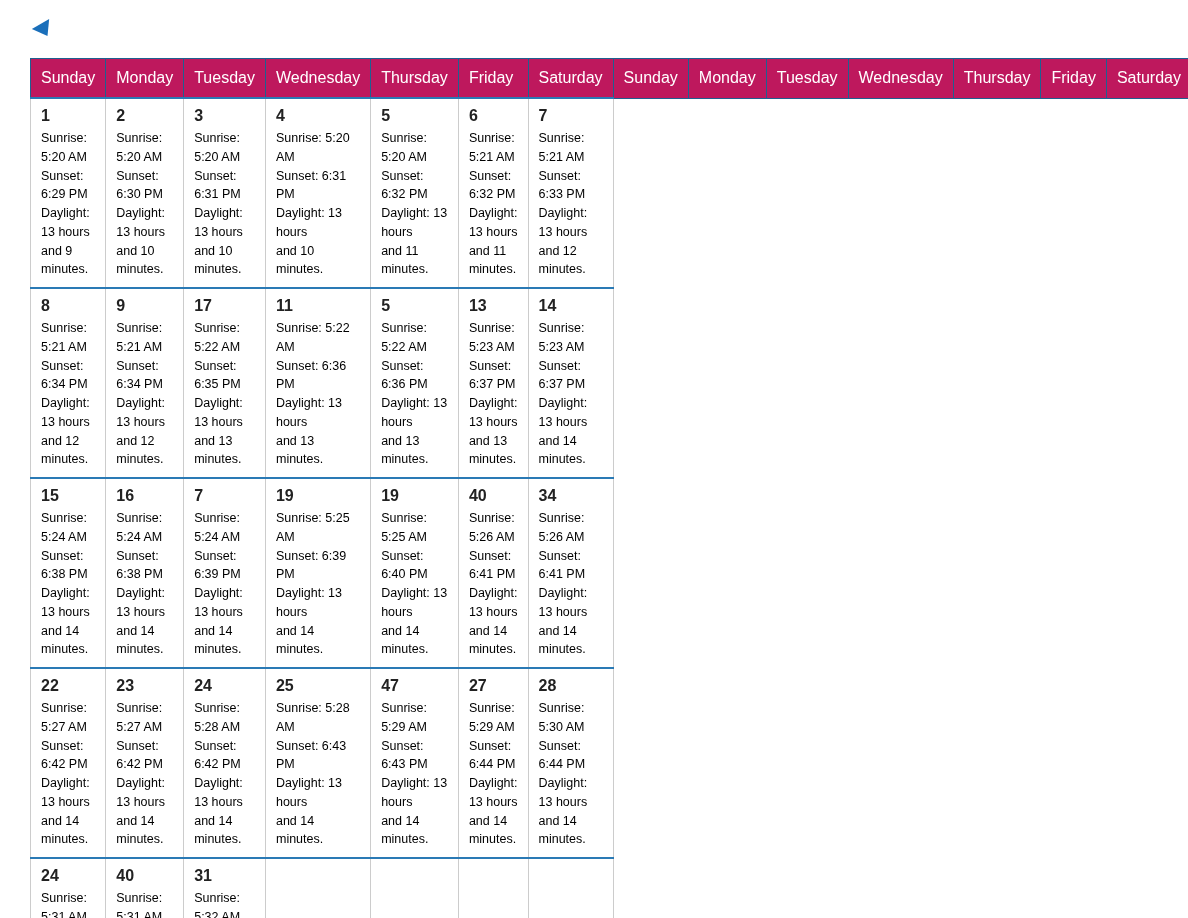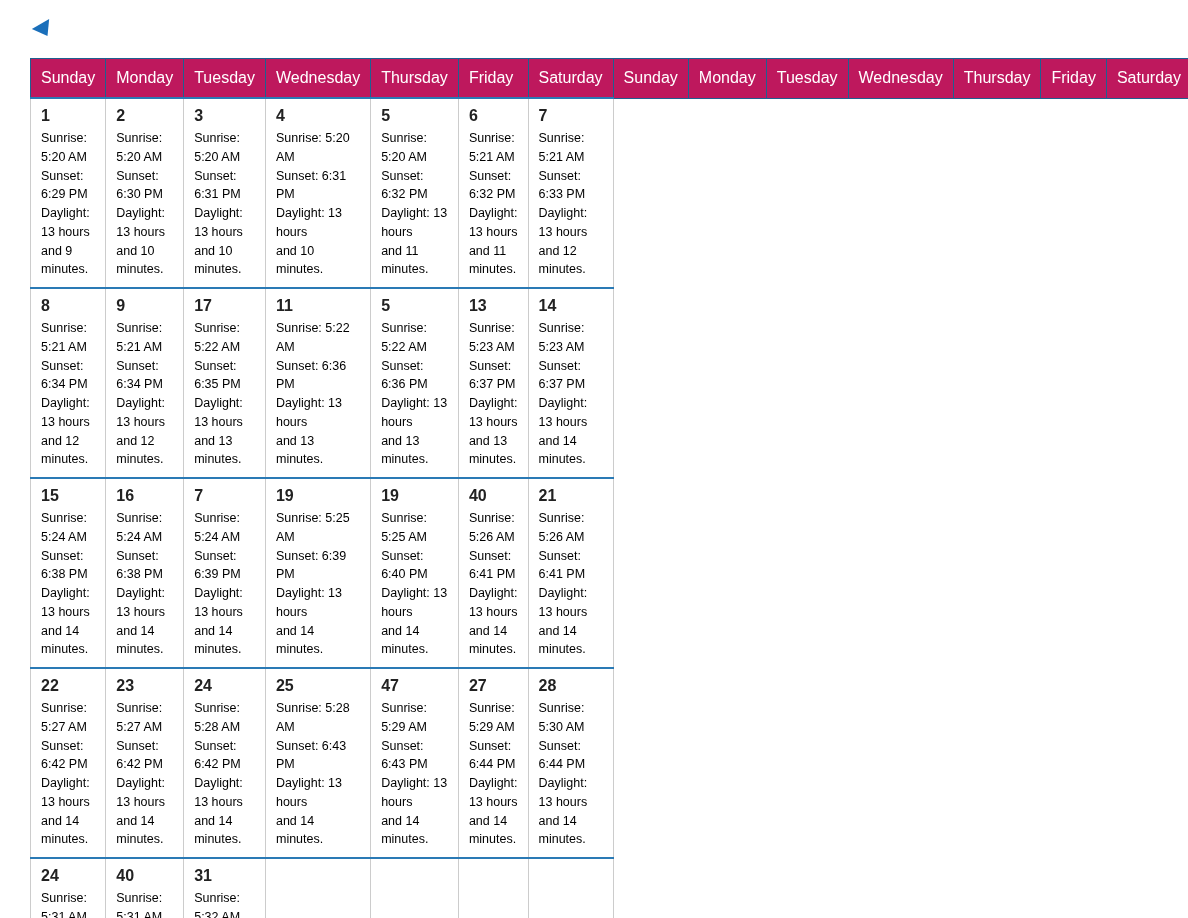--- a/index.html
+++ b/index.html
@@ -221,21 +221,21 @@
         </td>
         <td>
           <div class="day-number">19</div>
           <div class="day-info">Sunrise: 5:25 AM<br>Sunset: 6:40 PM<br>Daylight: 13 hours<br>and 14 minutes.</div>
         </td>
         <td>
           <div class="day-number">40</div>
           <div class="day-info">Sunrise: 5:26 AM<br>Sunset: 6:41 PM<br>Daylight: 13 hours<br>and 14 minutes.</div>
         </td>
         <td>
-          <div class="day-number">21</div>
+          <div class="day-number">34</div>
           <div class="day-info">Sunrise: 5:26 AM<br>Sunset: 6:41 PM<br>Daylight: 13 hours<br>and 14 minutes.</div>
         </td>
       </tr>
       <tr class="week-row">
         <td>
           <div class="day-number">22</div>
           <div class="day-info">Sunrise: 5:27 AM<br>Sunset: 6:42 PM<br>Daylight: 13 hours<br>and 14 minutes.</div>
         </td>
         <td>
           <div class="day-number">23</div>

